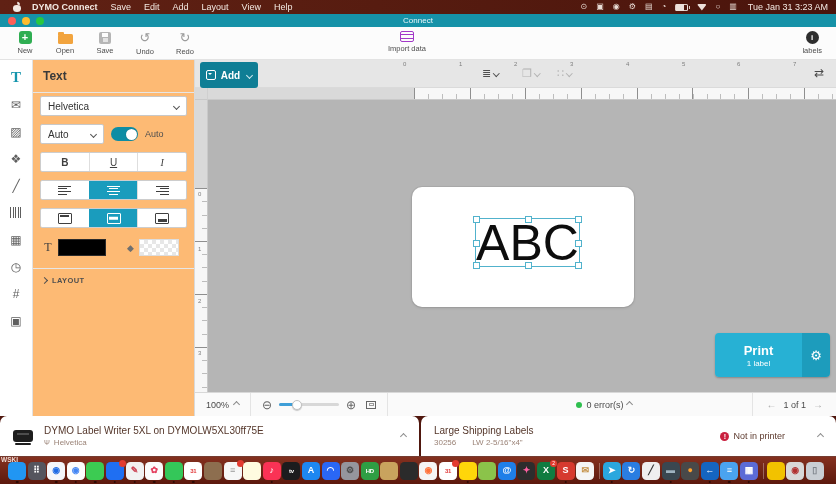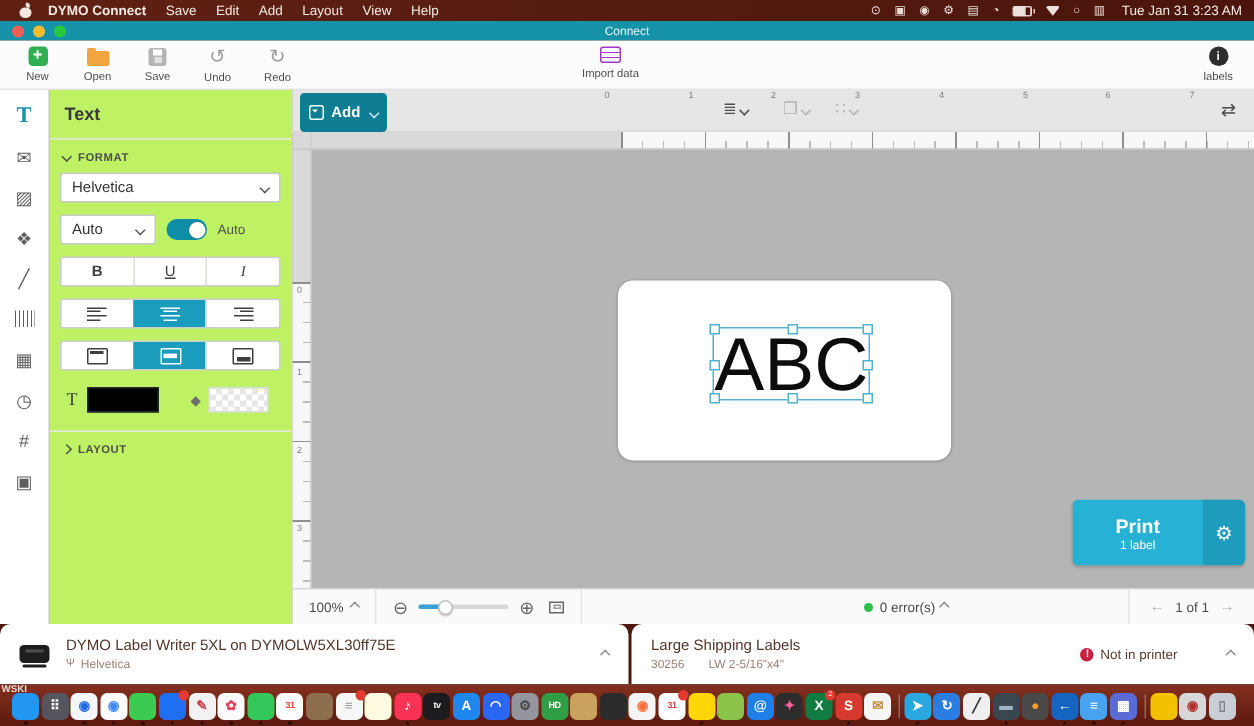--- a/index.html
+++ b/index.html
@@ -39,21 +39,21 @@
   #labels-btn{position:absolute;right:14px;top:4px;display:flex;flex-direction:column;align-items:center;gap:2px;}
   .ic-labels{width:13px;height:13px;border-radius:50%;background:#2e2e2e;color:#fff;font-size:8px;font-weight:bold;display:flex;align-items:center;justify-content:center;}
   .ic-labels::before{content:"i";}
   
   #sidebar{position:absolute;left:0;top:60px;width:33px;height:356px;background:#fff;border-right:1px solid #e2e2e2;box-sizing:border-box;display:flex;flex-direction:column;align-items:center;padding-top:4px;}
   .tool{width:32px;height:27px;display:flex;align-items:center;justify-content:center;color:#5f5f5f;font-size:12px;}
   .tool.sel{color:#1595ad;}
   .tool[data-name="text-tool"] .tool-g{font-family:"Liberation Serif",serif;font-size:15px;font-weight:bold;}
   .tool.barcode .tool-g{width:13px;height:11px;background:repeating-linear-gradient(90deg,#5f5f5f 0 1px,transparent 1px 2.6px);}
   
-  #panel{position:absolute;left:33px;top:60px;width:162px;height:356px;background:#bef264;border-right:1px solid #d9d9d9;box-sizing:border-box;}
+  #panel{position:absolute;left:33px;top:60px;width:162px;height:356px;background:#fdba74;border-right:1px solid #d9d9d9;box-sizing:border-box;}
   .p-title{padding:9px 0 0 10px;font-size:12px;font-weight:bold;color:#3a3a3a;}
   .p-div{border-top:1px solid #e6e6e6;margin-top:9px;}
   .p-sec{display:flex;align-items:center;gap:5px;padding:7px 0 3px 9px;font-size:7.5px;font-weight:bold;color:#4f4f4f;letter-spacing:.4px;}
   .cv{display:inline-block;width:4px;height:4px;border-right:1.3px solid currentColor;border-bottom:1.3px solid currentColor;flex:none;}
   .cv.d{transform:rotate(45deg);}
   .cv.u{transform:rotate(-135deg);}
   .cv.r{transform:rotate(-45deg);}
   .select{position:relative;margin:3px 7px 0;height:20px;border:1px solid #c8c8c8;border-radius:2px;display:flex;align-items:center;padding:0 7px;font-size:10px;color:#333;box-sizing:border-box;background:#fff;}
   .select .cv{position:absolute;right:7px;color:#555;}
   .p-row2{display:flex;align-items:center;margin:8px 7px 0;gap:7px;}
@@ -270,24 +270,20 @@
         <span class="tool-g">#</span>
       </div>
       <div class="tool" data-name="border-tool">
         <span class="tool-g">▣</span>
       </div>
     </div>
 
   <div id="panel" data-name="text-properties-panel">
     <div class="p-title" data-name="panel-title">Text</div>
     <div class="p-div"></div>
-    <div class="p-sec" data-name="format-section-header">
-      <span class="cv d" data-name="chevron-down-icon"></span>
-      <span>FORMAT</span>
-    </div>
     <div class="select" data-name="font-family-select">
       <span>Helvetica</span>
       <span class="cv d" data-name="chevron-down-icon"></span>
     </div>
     <div class="p-row2">
       <div class="select small" data-name="font-size-select">
         <span>Auto</span>
         <span class="cv d" data-name="chevron-down-icon"></span>
       </div>
       <span class="toggle" data-name="auto-size-toggle"></span>

